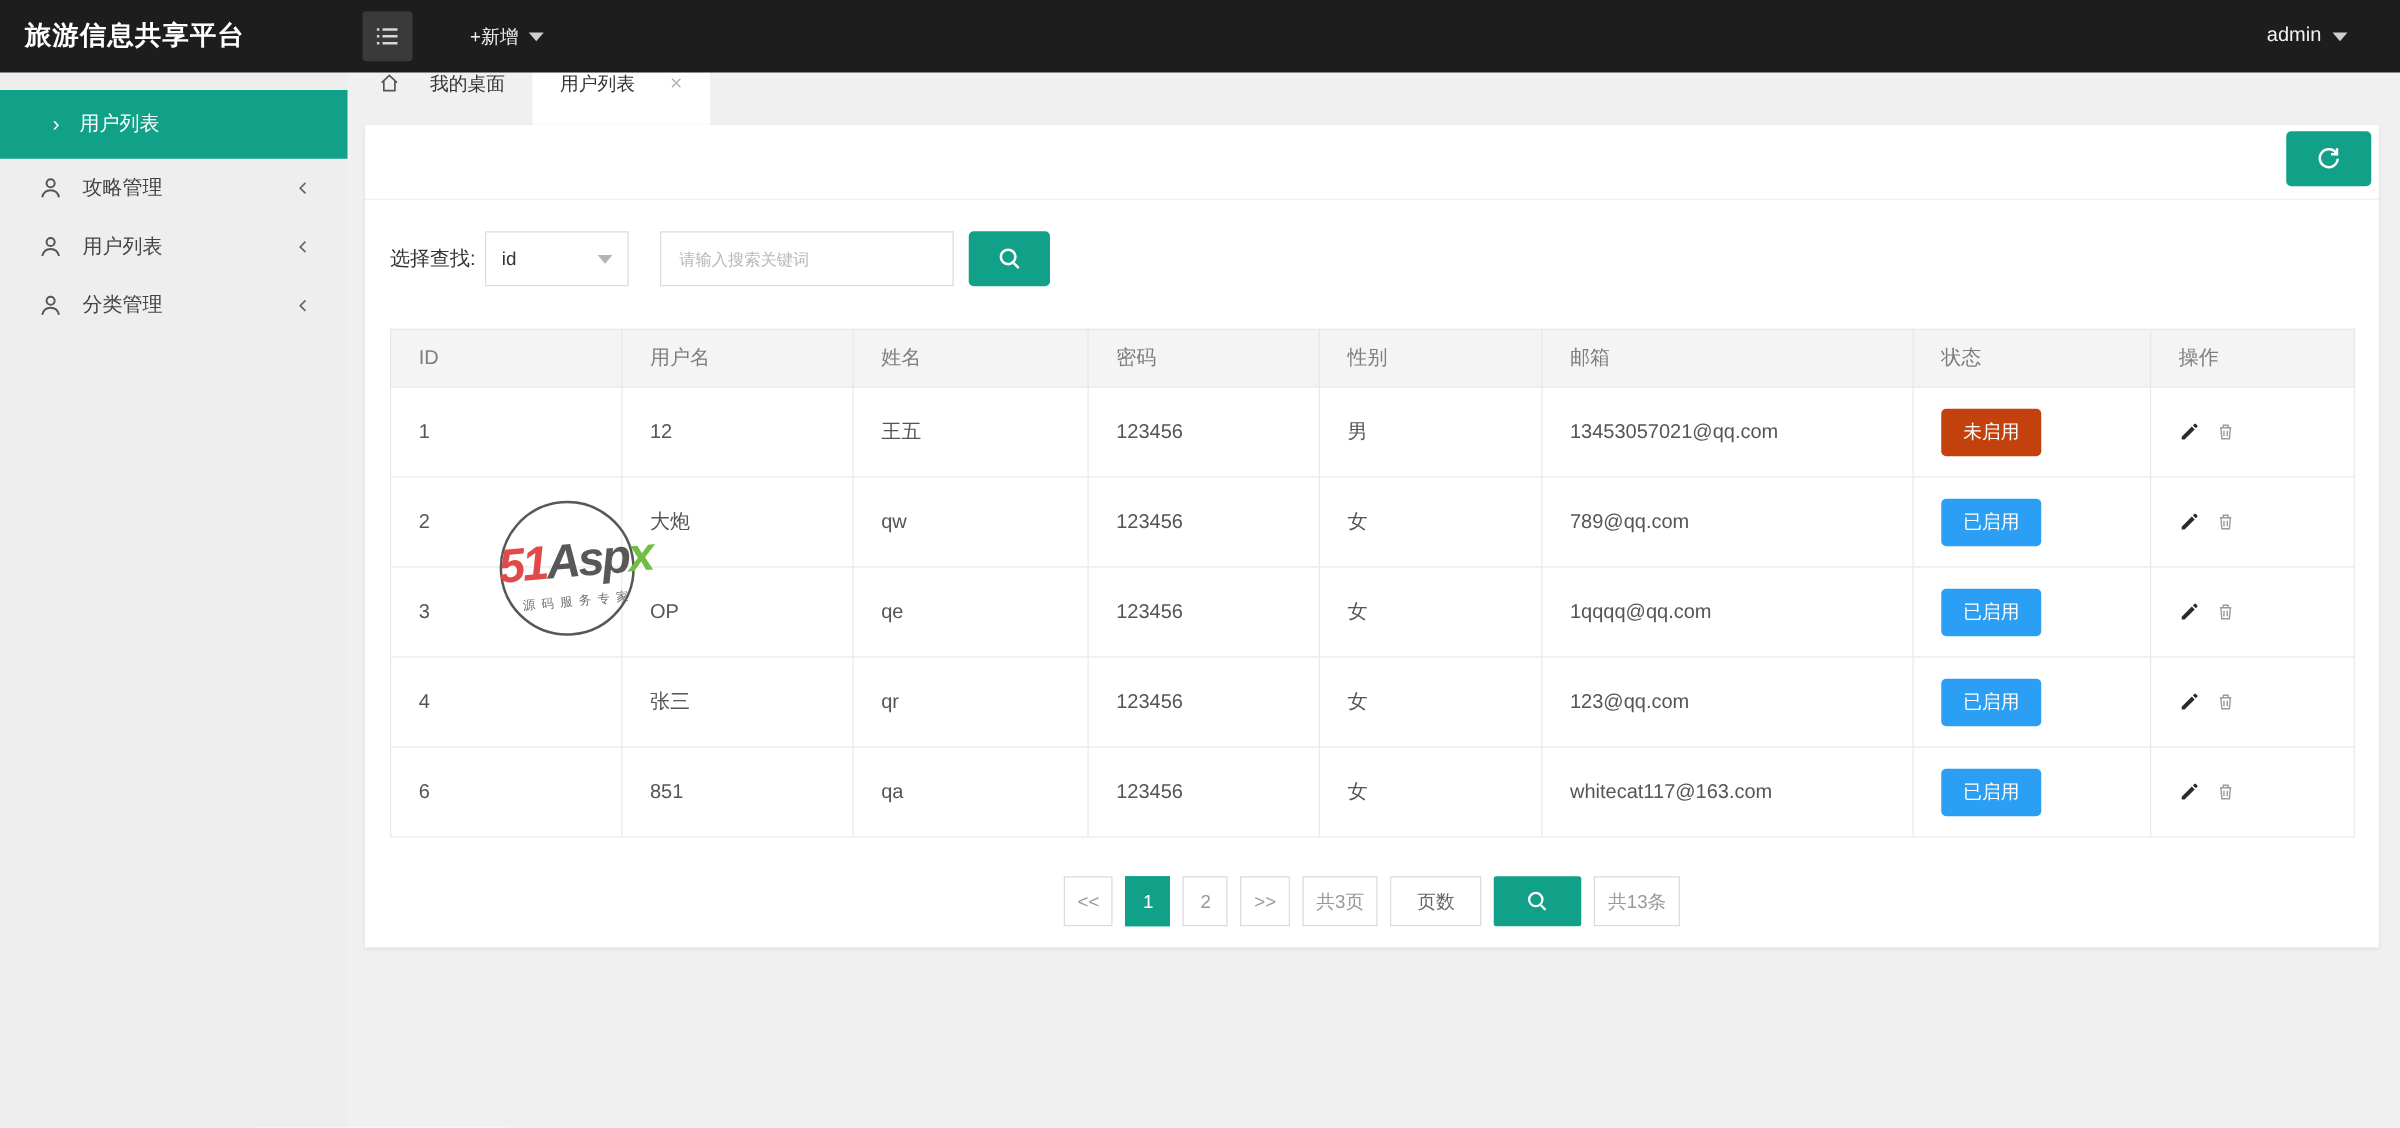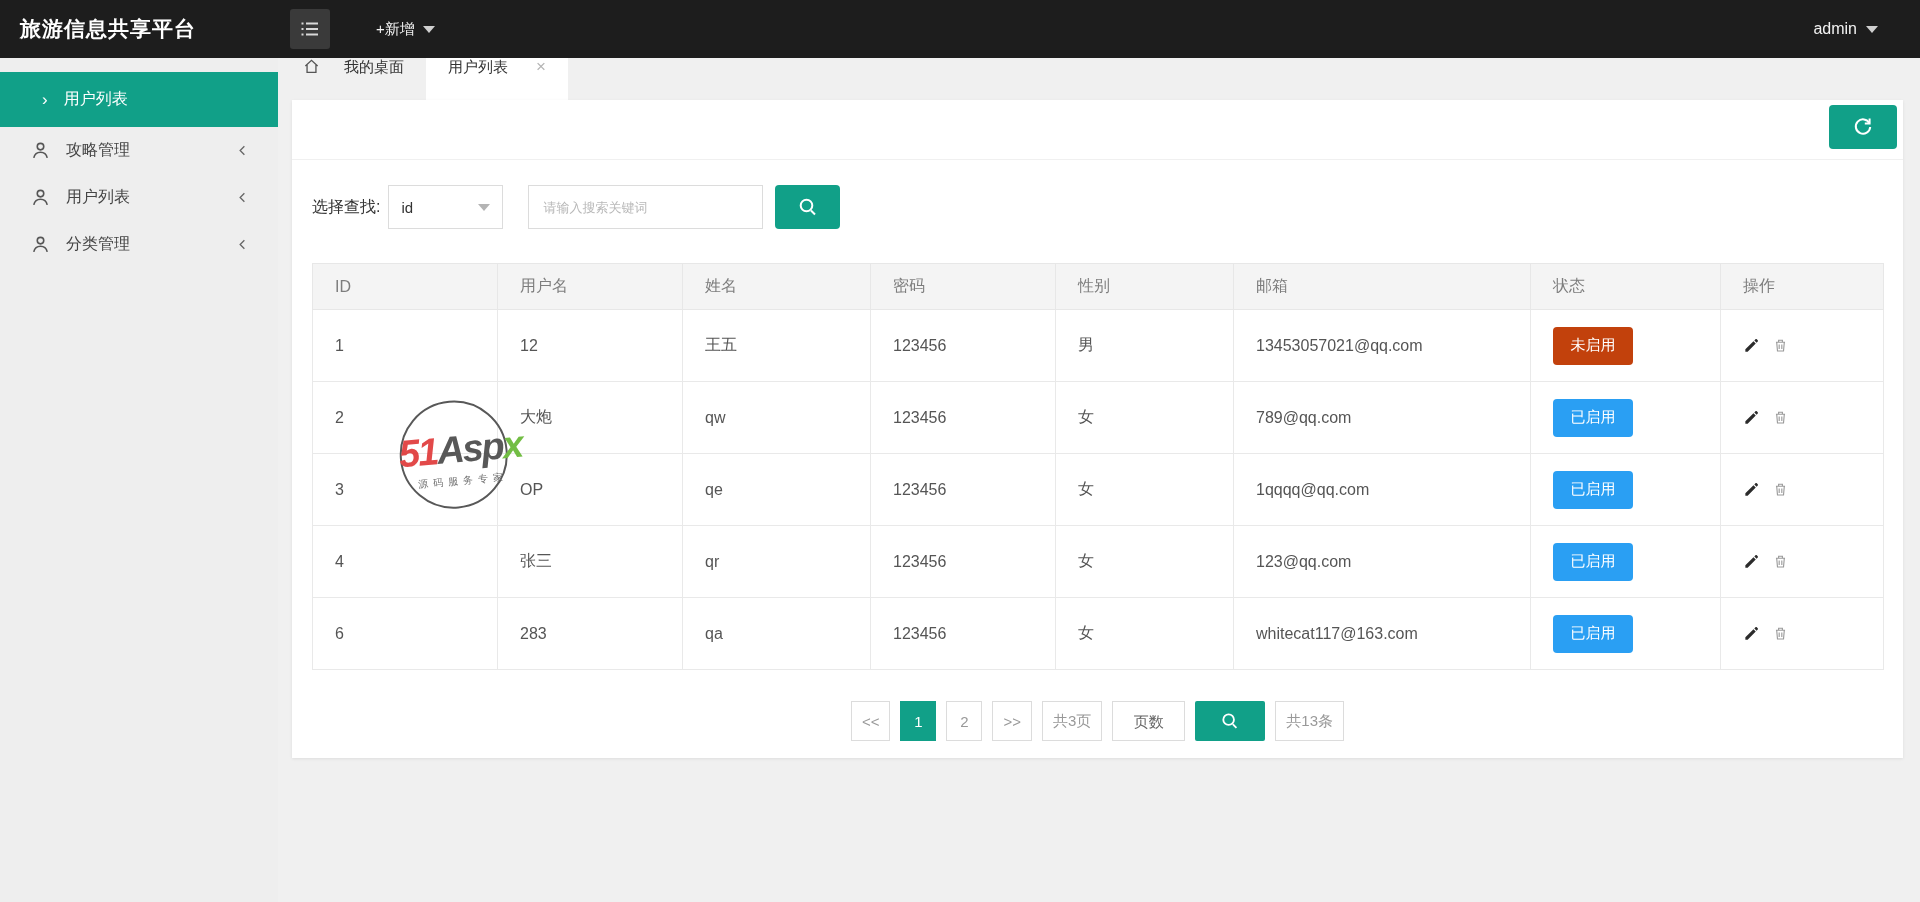--- a/index.html
+++ b/index.html
@@ -291,21 +291,21 @@
                 <span class="op-ico">
                   <svg width="17" height="17" viewBox="0 0 18 18">
                     <path d="M4.2 5.5 h9.6 M7 5.2 V3.4 h4 v1.8 M5 5.8 l.8 9 h6.4 l.8-9 M7.6 8 v4.6 M10.4 8 v4.6" fill="none" stroke="#9a9a9a" stroke-width="1.2"></path>
                   </svg>
                 </span>
               </div>
             </td>
           </tr>
           <tr>
             <td>6</td>
-            <td>283</td>
+            <td>851</td>
             <td>qa</td>
             <td>123456</td>
             <td>女</td>
             <td>whitecat117@163.com</td>
             <td><button class="status-btn status-enabled">已启用</button></td>
             <td>
               <div class="ops">
                 <span class="op-ico">
                   <svg width="17" height="17" viewBox="0 0 18 18">
                     <path d="M2.5 13.1 V15.5 h2.4 L13.5 6.9 l-2.4-2.4 L2.5 13.1 z M14.4 6 l1.2-1.2 c.4-.4 .4-1 0-1.4 l-1-1 c-.4-.4-1-.4-1.4 0 L12 3.6 z" fill="#2b2b2b"></path>

